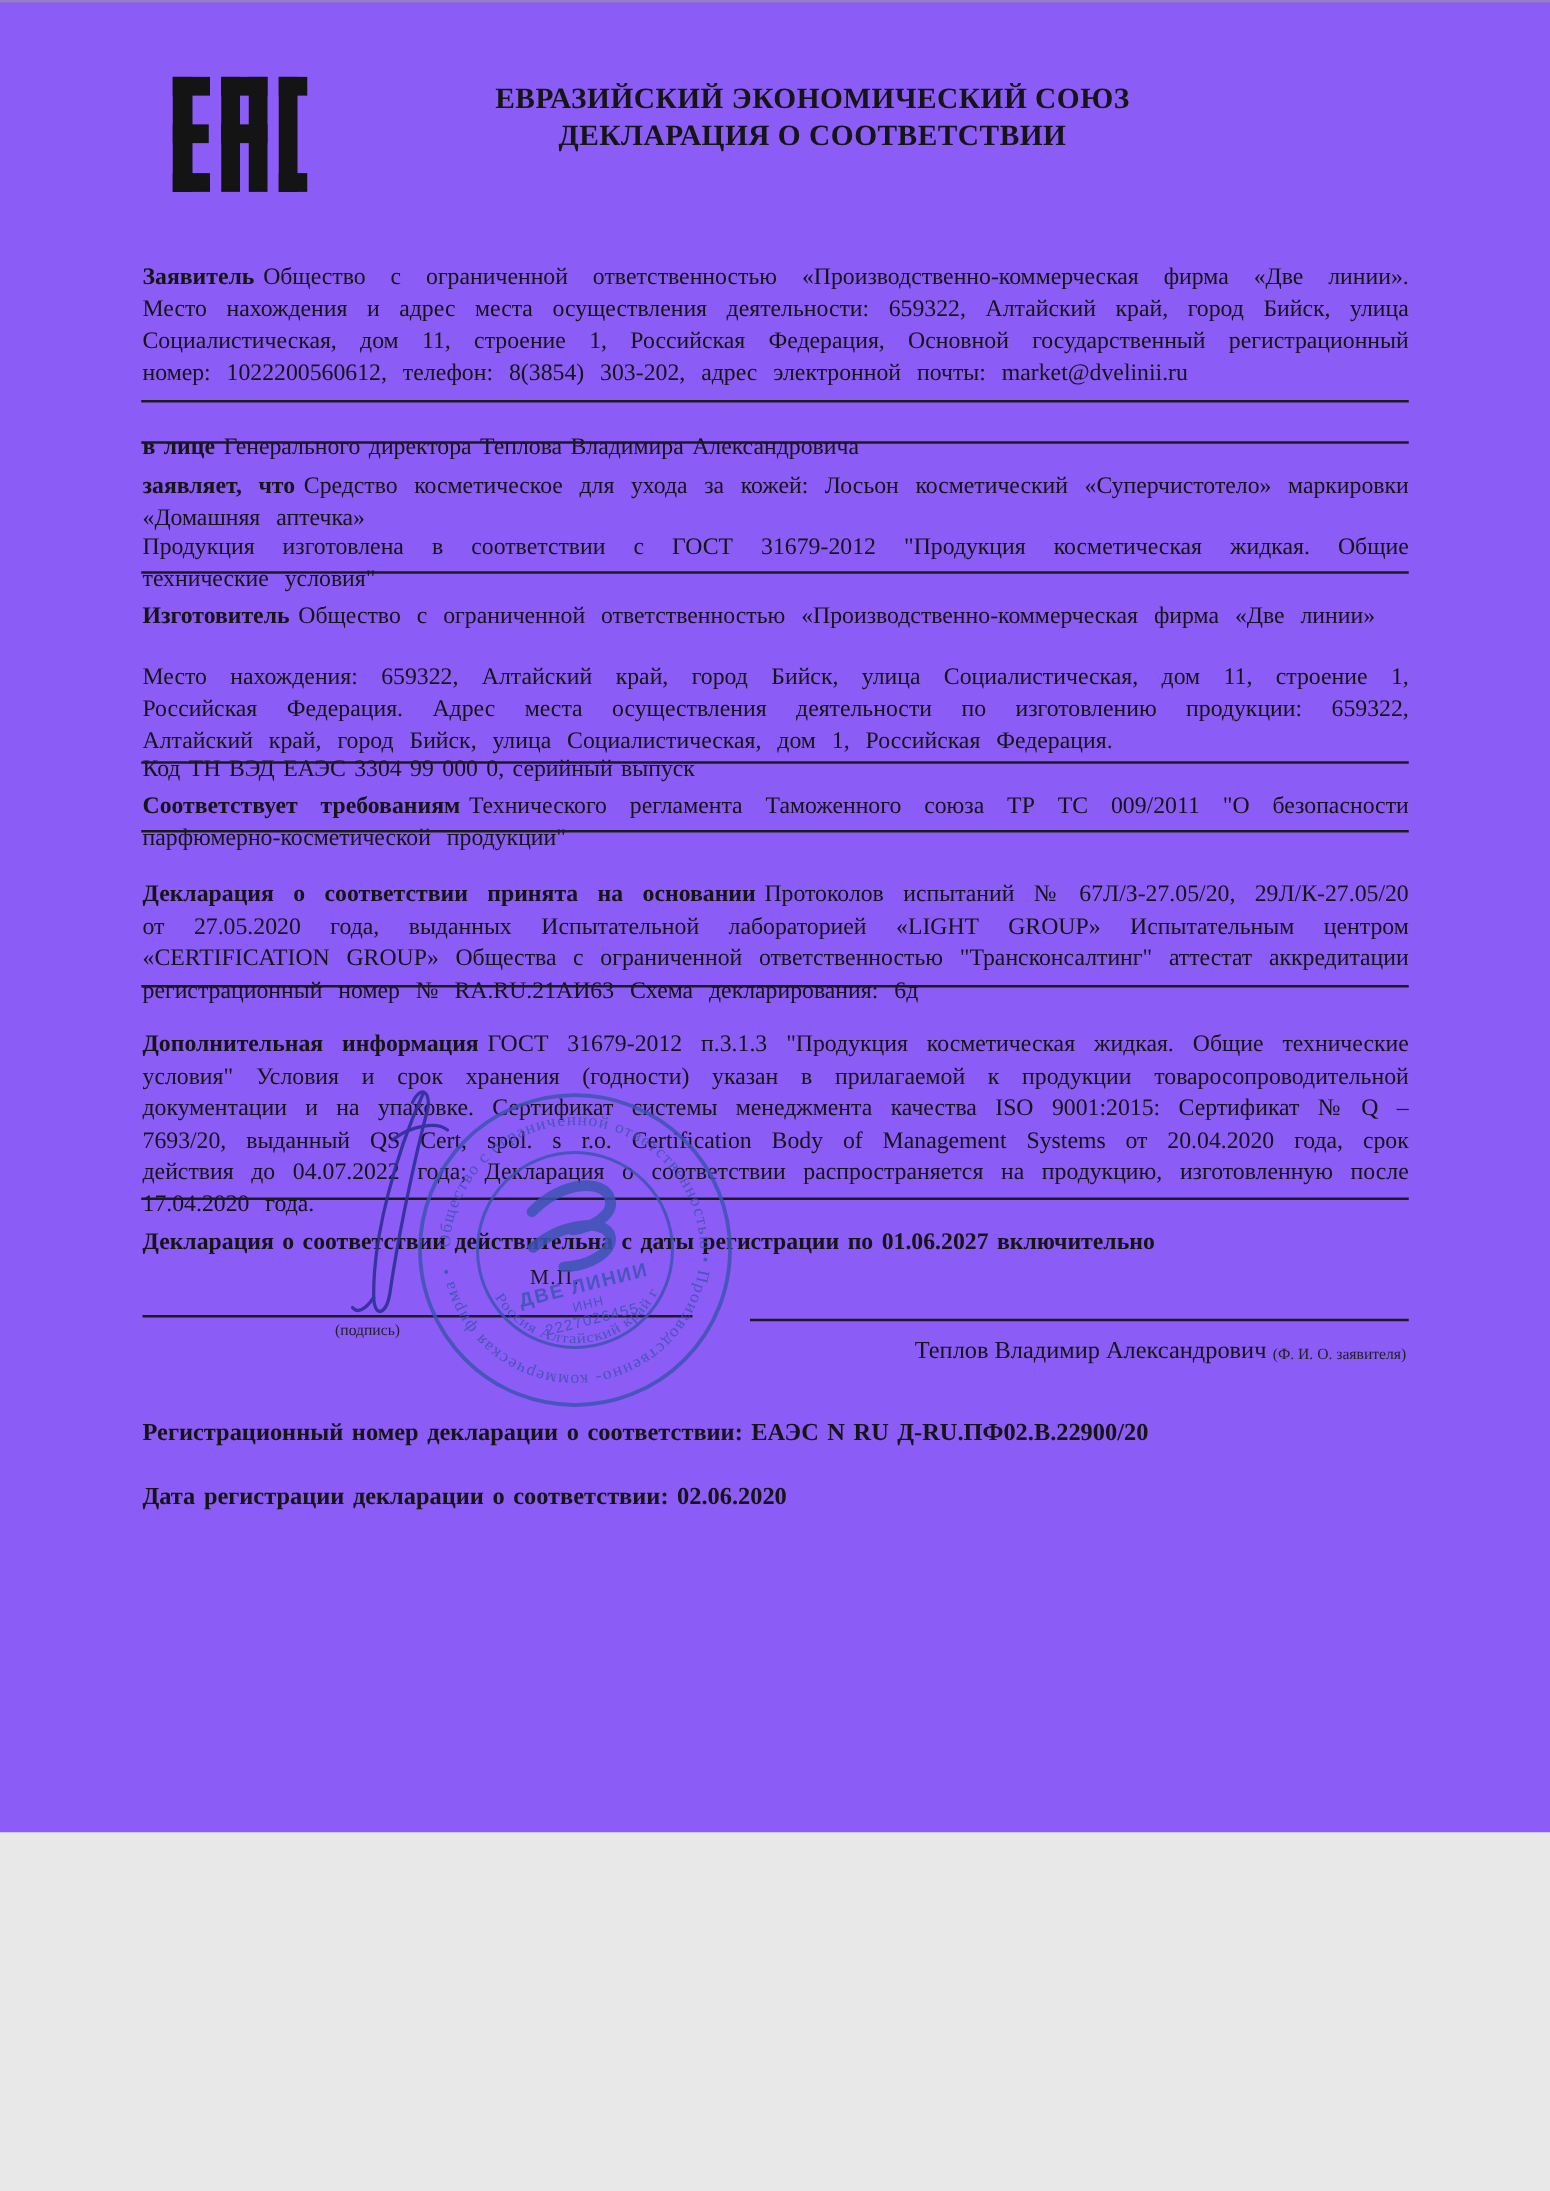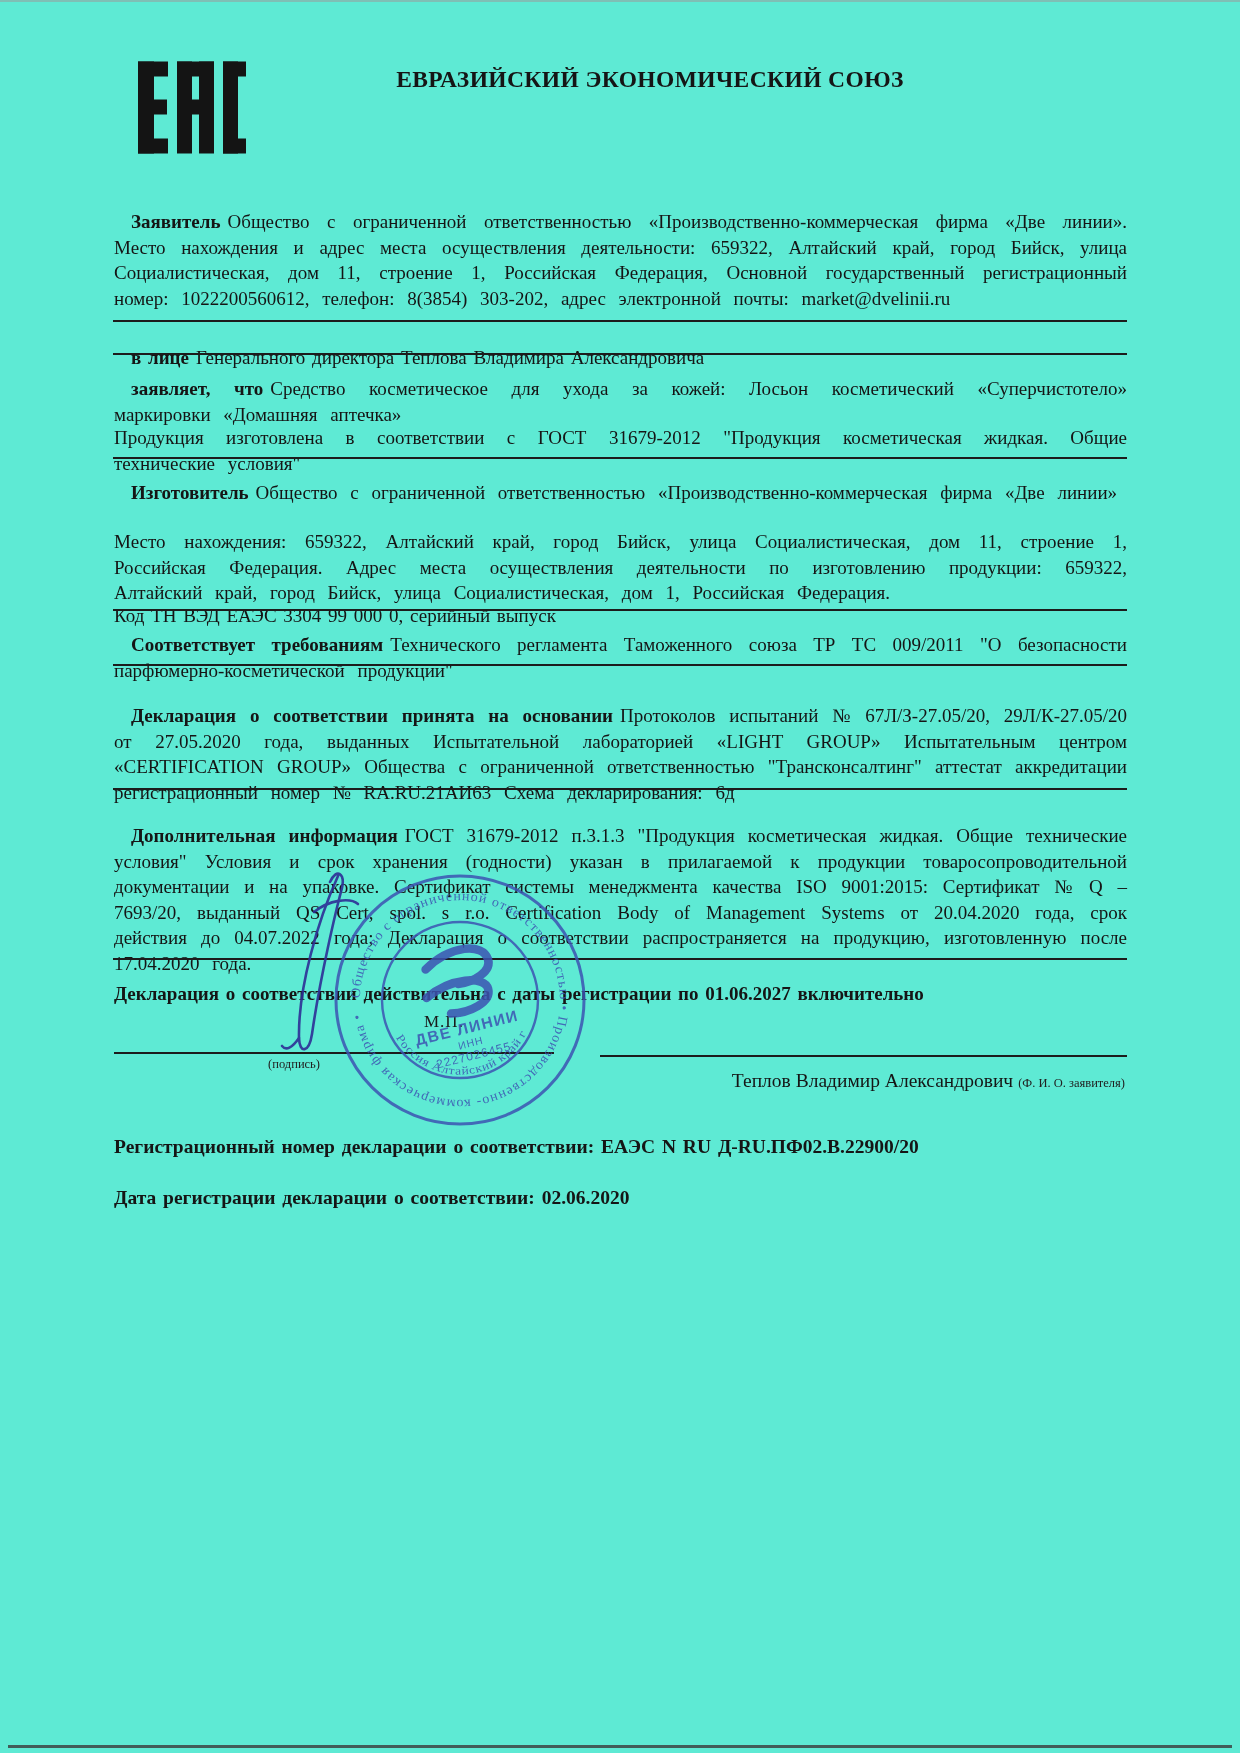--- a/index.html
+++ b/index.html
@@ -1,37 +1,37 @@
 <!DOCTYPE html>
 <html><head>
 <meta charset="utf-8">
 <style>
   html,body{margin:0;padding:0;background:#e8e8e8;}
   .page{
-    position:relative;width:1240px;height:1753px;margin:0 auto;
-    background:#5eead4;overflow:hidden;
+    position:relative;width:1240px;height:1466px;margin:0 auto;
+    background:#8b5cf6;overflow:hidden;
     font-family:"Liberation Serif", serif;color:#151515;
   }
   .edge-top{position:absolute;left:0;top:0;width:1240px;height:2px;background:#9a9a9a;opacity:.55;}
   .edge-bottom{position:absolute;left:8px;top:1745px;width:1224px;height:3px;background:#3a3a3a;opacity:.8;}
 
   .eac-logo{position:absolute;left:138px;top:60px;width:108px;height:95px;}
 
   .title{
     position:absolute;left:240px;top:64px;width:820px;
     text-align:center;font-weight:bold;font-size:23.5px;line-height:30px;letter-spacing:.4px;
   }
 
   .para{
     position:absolute;left:114px;width:1013px;
     font-size:19px;line-height:25.5px;
     text-align:justify;text-align-last:left;word-spacing:8px;
   }
   .para.tight{text-align:left;word-spacing:2px;}
-  .para .lead{font-weight:bold;margin-right:7px;margin-left:17px;}
+  .para .lead{font-weight:bold;margin-right:7px;}
   .para.allbold{font-weight:bold;text-align:left;word-spacing:2px;}
 
   .divider{position:absolute;left:113px;width:1014px;height:2px;background:#1c1c1c;}
 
   .sig-line{position:absolute;height:2px;background:#1c1c1c;}
   .sig-caption{position:absolute;font-size:12.5px;text-align:right;color:#222;}
   .mp{position:absolute;left:424px;top:1012px;font-size:17px;color:#1a1a1a;letter-spacing:1px;}
   .fio-name{position:absolute;left:620px;top:1026px;width:505px;text-align:center;font-size:19.5px;margin-top:44px;}
 
   .footer-line{position:absolute;left:114px;width:1013px;font-weight:bold;font-size:19.5px;word-spacing:2px;}
@@ -58,20 +58,21 @@
       <rect x="39" y="0" width="37" height="15"></rect>
       <rect x="39" y="38" width="37" height="15"></rect>
       <rect x="85" y="0" width="15" height="92"></rect>
       <rect x="85" y="0" width="23" height="15"></rect>
       <rect x="85" y="77" width="23" height="15"></rect>
     </g>
   </svg>
 
   <div class="title">
     <div>ЕВРАЗИЙСКИЙ ЭКОНОМИЧЕСКИЙ СОЮЗ</div>
+    <div>ДЕКЛАРАЦИЯ О СООТВЕТСТВИИ</div>
   </div>
 
   <p class="para" style="top:190px"><span class="lead">Заявитель</span><span>Общество с ограниченной ответственностью «Производственно-коммерческая фирма «Две линии». Место нахождения и адрес места осуществления деятельности: 659322, Алтайский край, город Бийск, улица Социалистическая, дом 11, строение 1, Российская Федерация, Основной государственный регистрационный номер: 1022200560612, телефон: 8(3854) 303-202, адрес электронной почты: market@dvelinii.ru</span></p>
   <div class="divider" style="top:320px"></div>
 
   <p class="para tight" style="top:326px"><span class="lead">в лице</span><span>Генерального директора Теплова Владимира Александровича</span></p>
   <div class="divider" style="top:353px"></div>
 
   <p class="para" style="top:357px"><span class="lead">заявляет, что</span><span>Средство косметическое для ухода за кожей: Лосьон косметический «Суперчистотело» маркировки «Домашняя аптечка»</span></p>
   <p class="para" style="top:406px"><span>Продукция изготовлена в соответствии с ГОСТ 31679-2012 "Продукция косметическая жидкая. Общие технические условия"</span></p>

